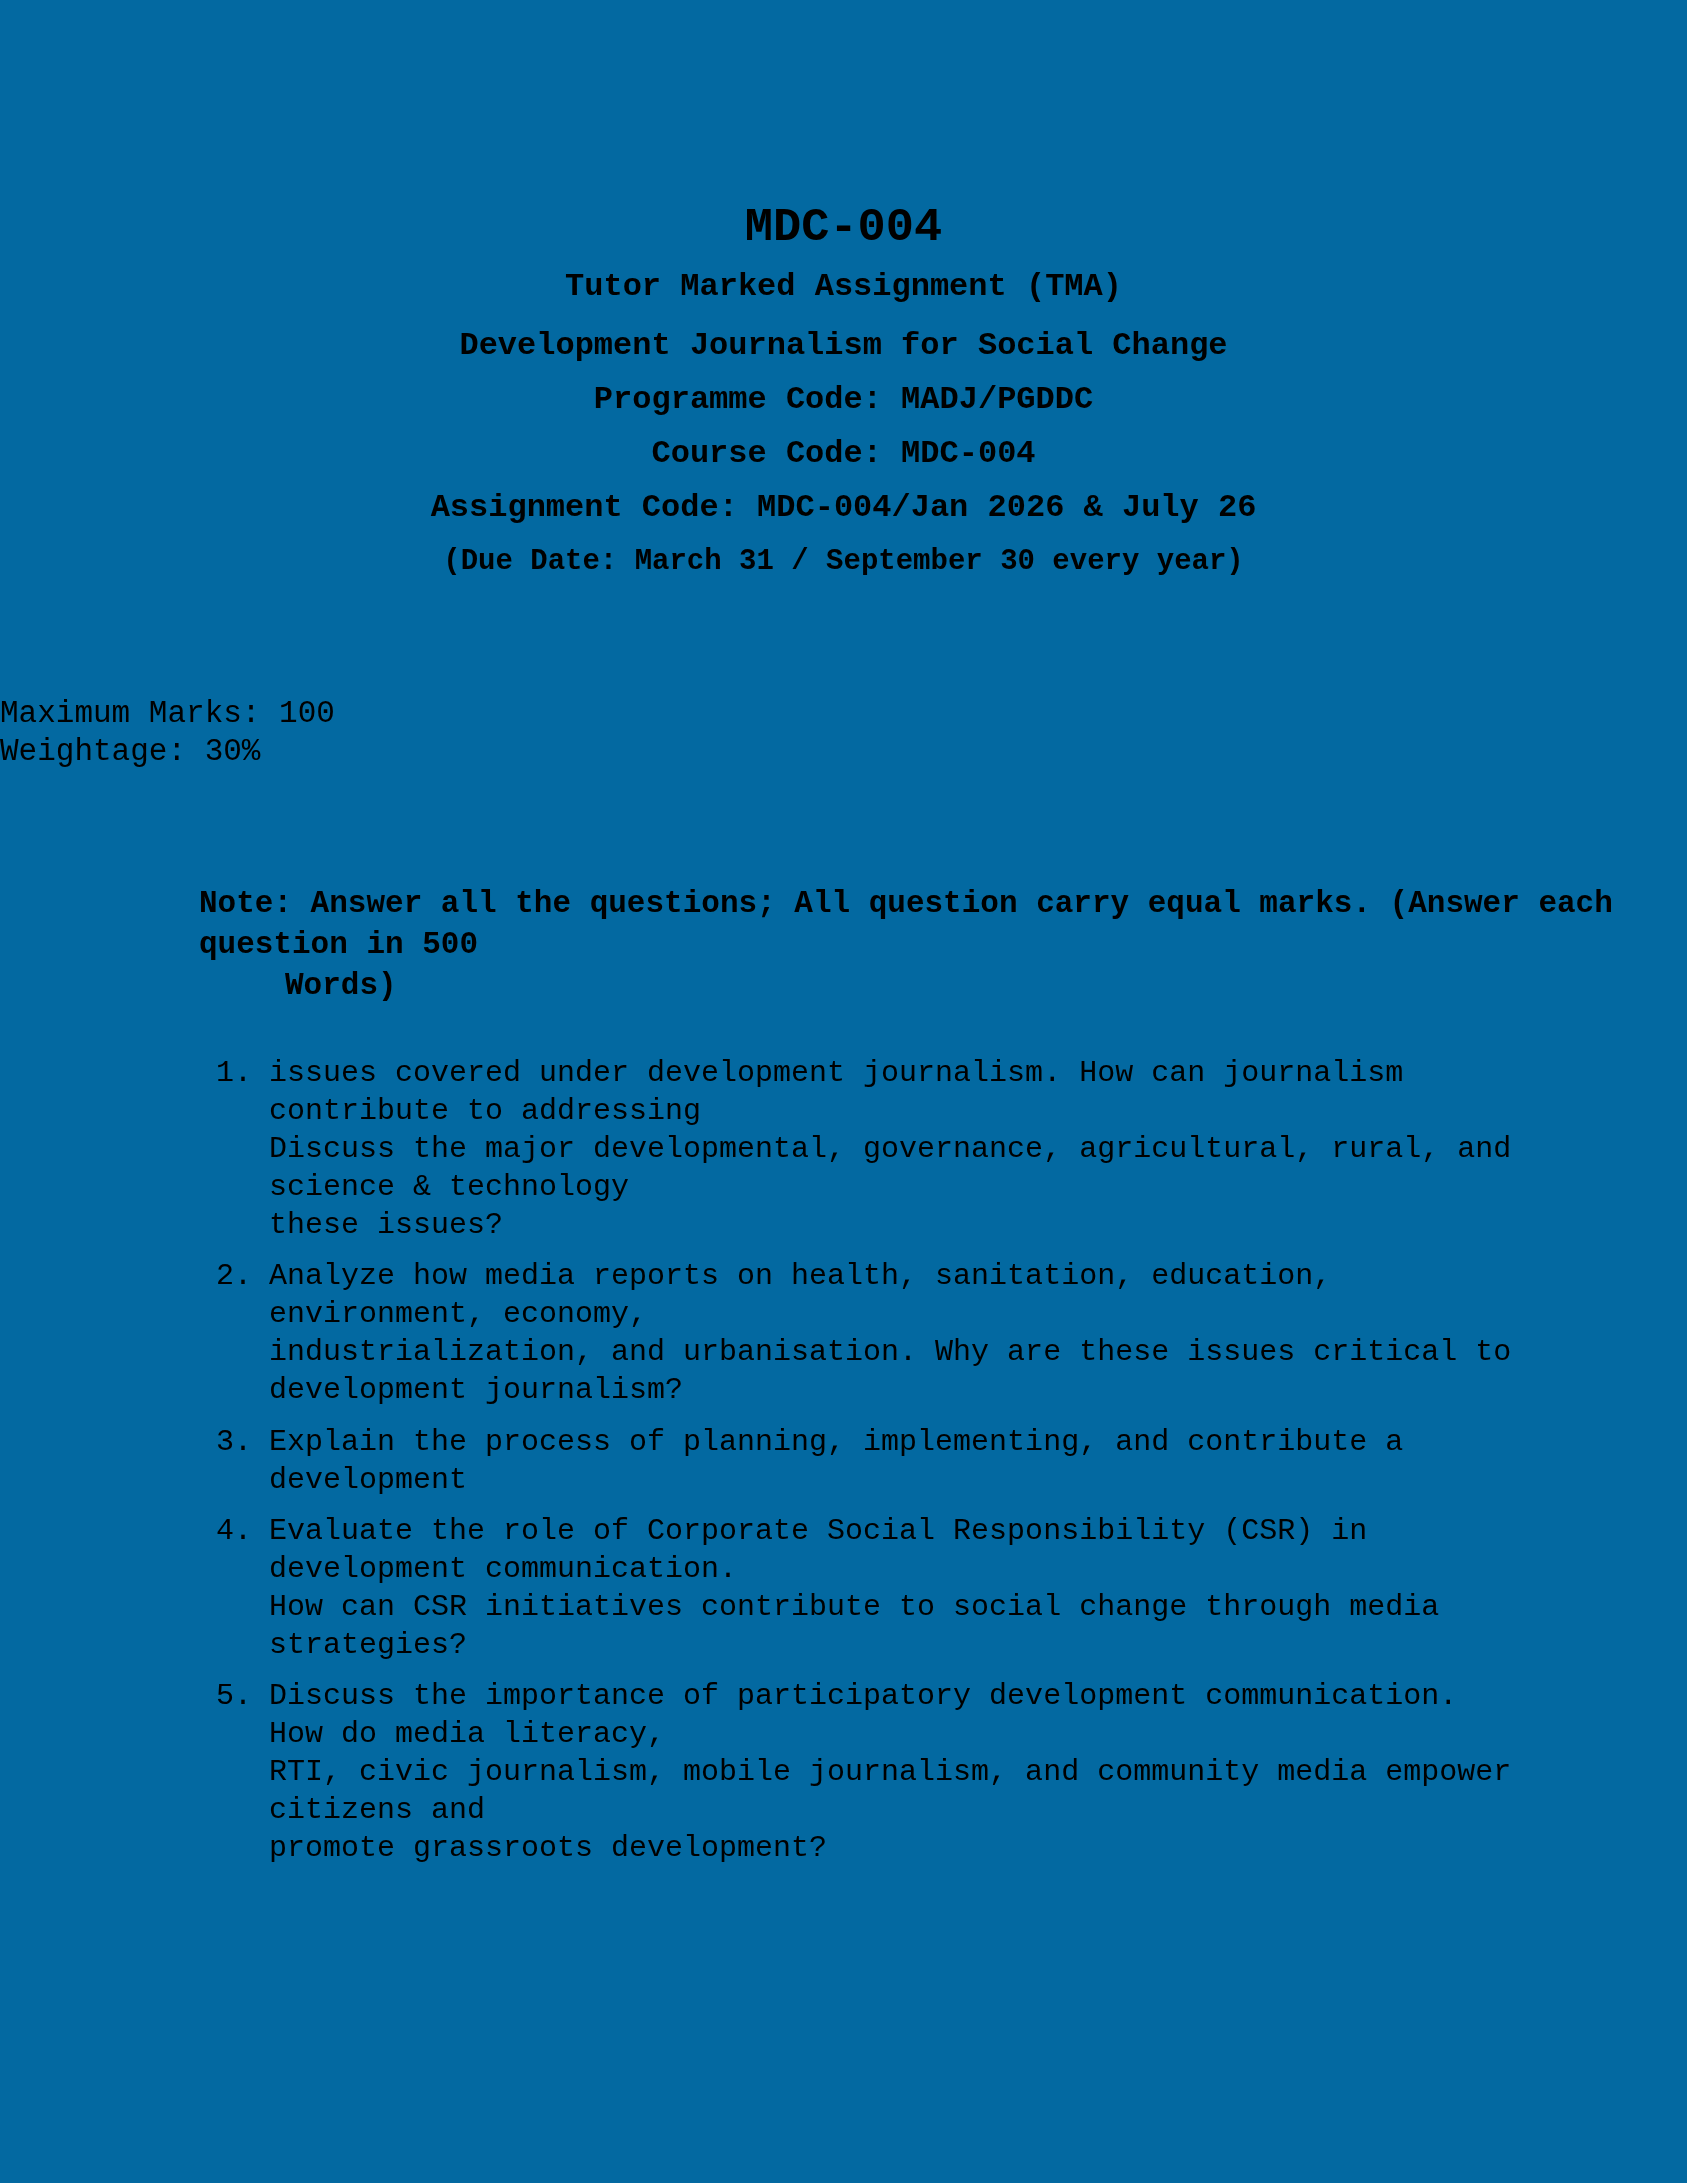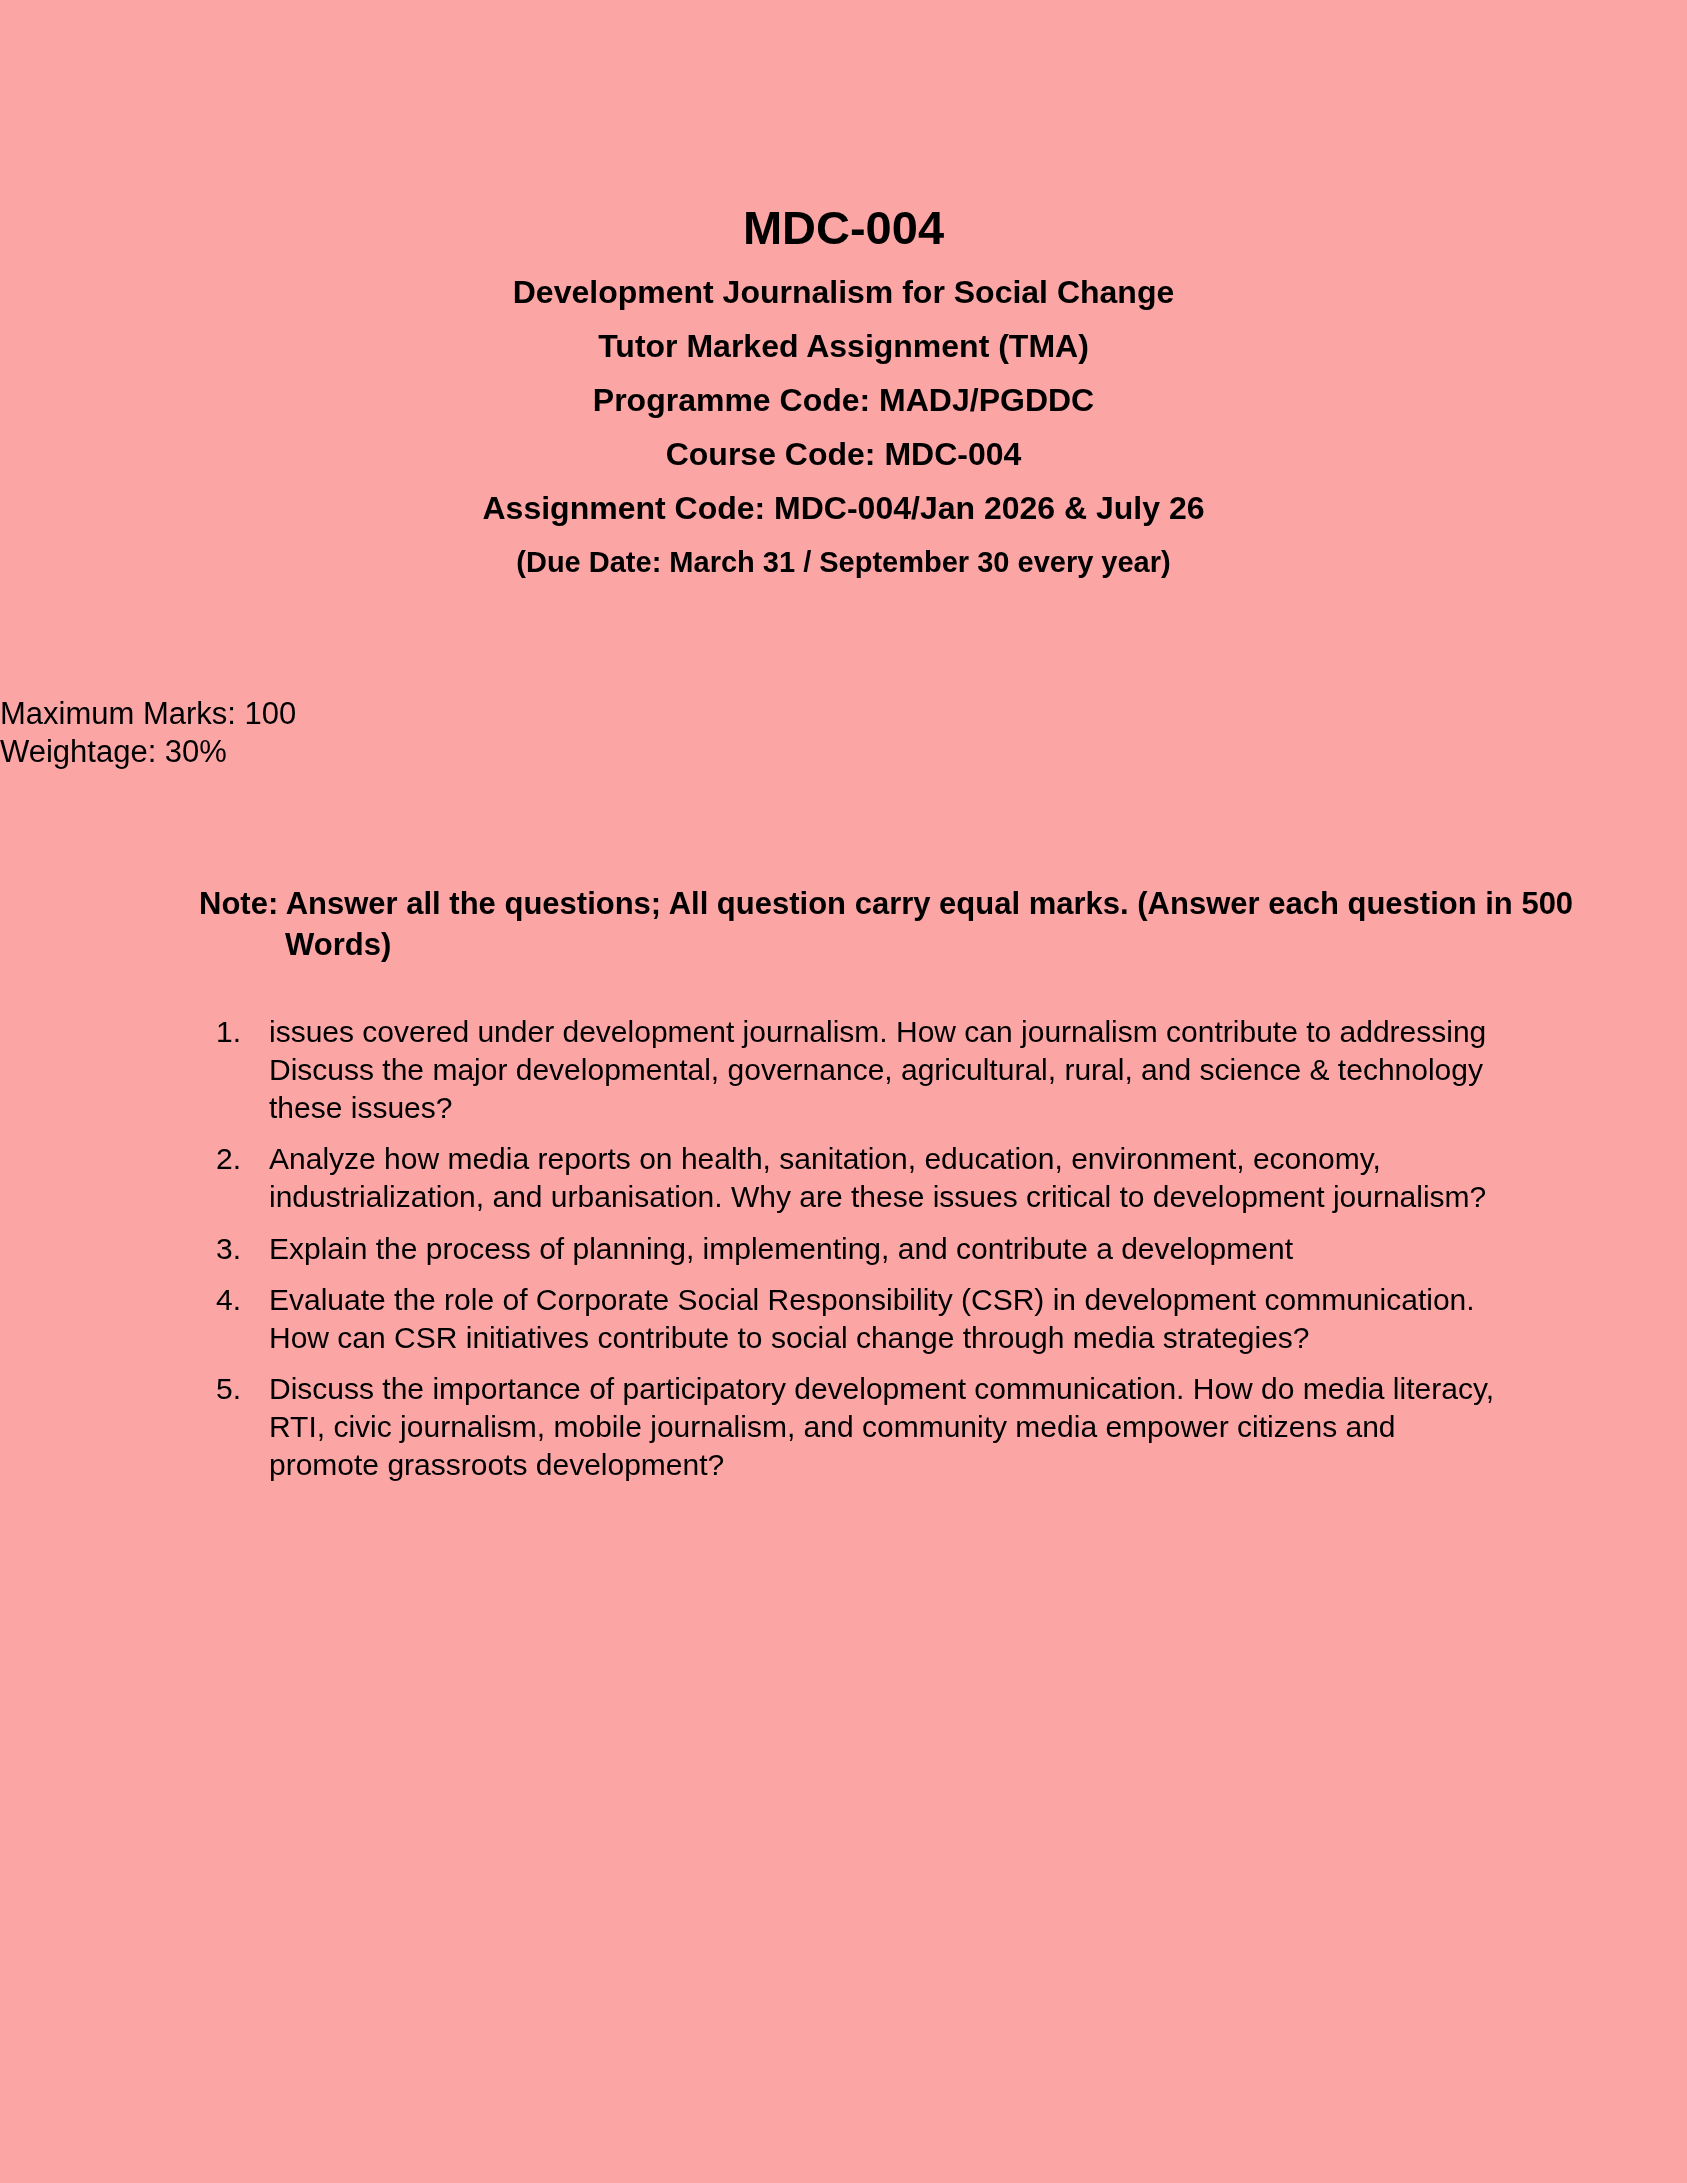--- a/index.html
+++ b/index.html
@@ -4,23 +4,23 @@
 <style>
   html, body {
     margin: 0;
     padding: 0;
     background: #ffffff;
   }
   .page {
     position: relative;
     width: 1687px;
     height: 2183px;
-    background: #fca5a5;
+    background: #0369a1;
     color: #000000;
-    font-family: Liberation Sans, sans-serif;
+    font-family: Liberation Mono, monospace;
     overflow: hidden;
   }
   
   .header {
     padding-top: 196px;
     text-align: center;
     font-weight: bold;
   }
   .doc-title {
     font-size: 47px;
@@ -78,22 +78,22 @@
     margin-right: 172px;
   }
 </style>
 </head>
 <body>
 
 <div class="page">
 
   <div class="header">
     <div class="doc-title">MDC-004</div>
+    <div class="header-line">Tutor Marked Assignment (TMA)</div>
     <div class="header-line first">Development Journalism for Social Change</div>
-    <div class="header-line">Tutor Marked Assignment (TMA)</div>
     <div class="header-line">Programme Code: MADJ/PGDDC</div>
     <div class="header-line">Course Code: MDC-004</div>
     <div class="header-line">Assignment Code: MDC-004/Jan 2026 &amp; July 26</div>
     <div class="due-date-line">(Due Date: March 31 / September 30 every year)</div>
   </div>
 
   <div class="marks">
     <div>Maximum Marks: 100</div>
     <div>Weightage: 30%</div>
   </div>

